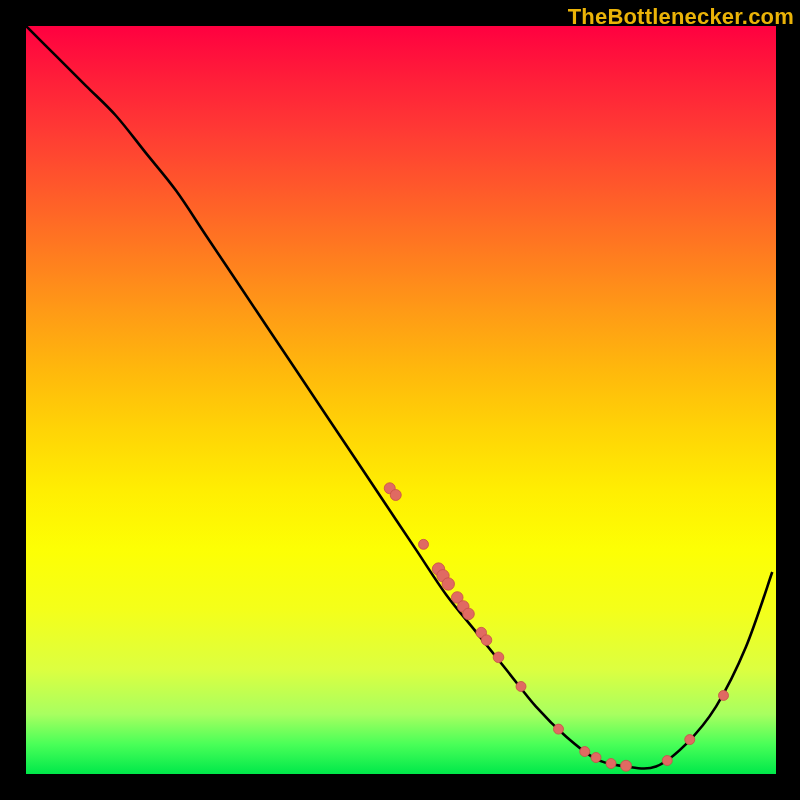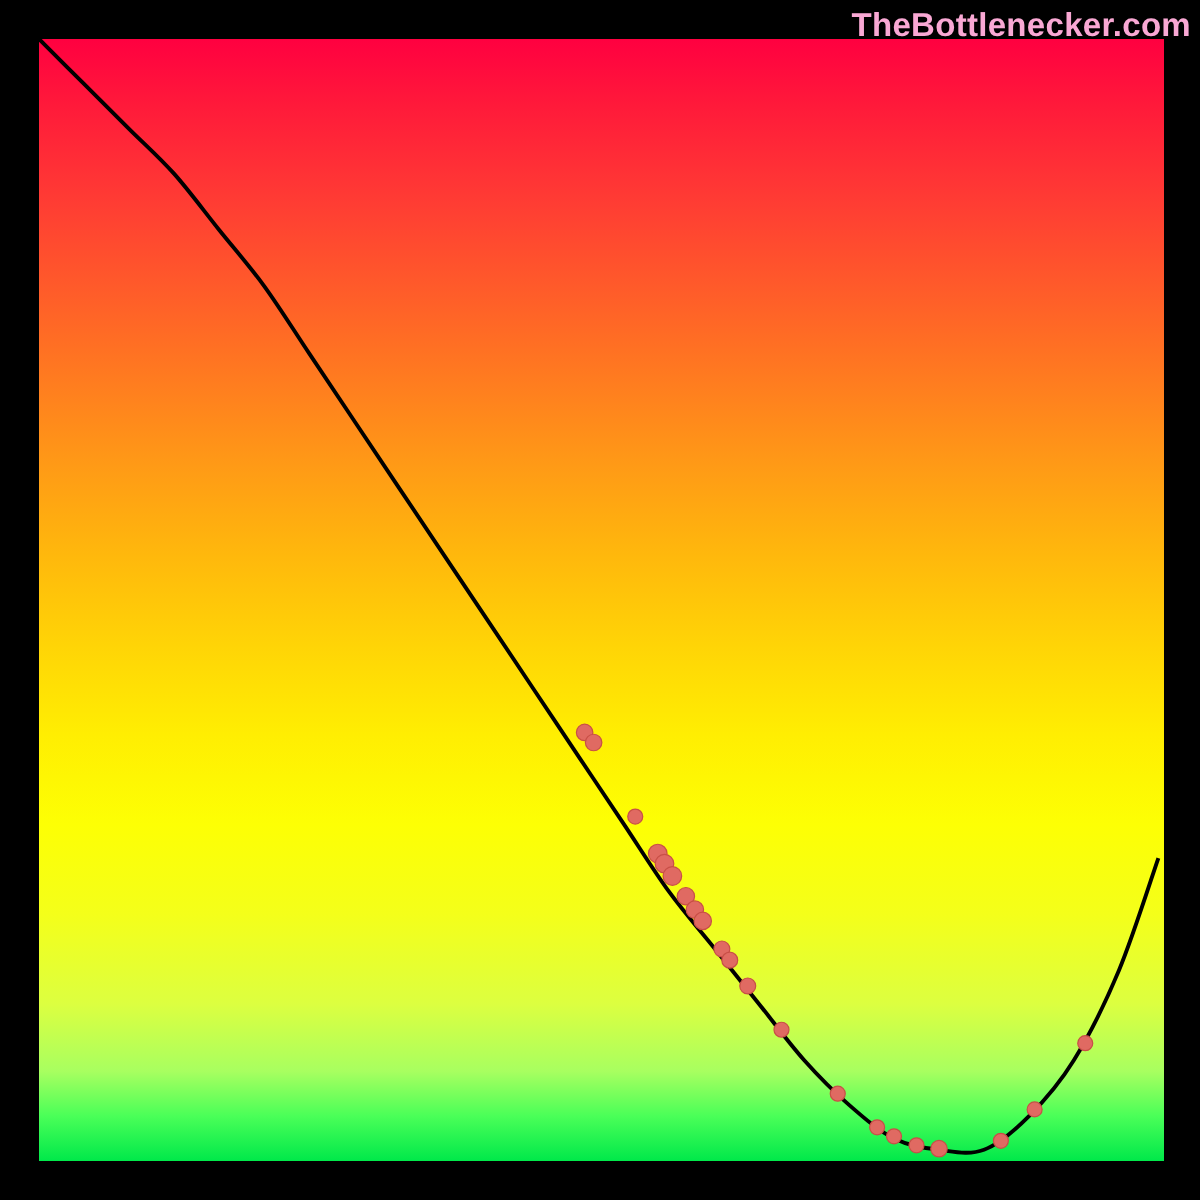--- a/index.html
+++ b/index.html
@@ -46,21 +46,21 @@
       #dcff40 86%,
       #a8ff60 92%,
       #4aff58 96%,
       #00e84a 100%
     );
   }
   .watermark {
     position: absolute;
     top: 4px;
     right: 6px;
-    color: #f9a8d4;
+    color: #eab308;
     font-size: 22px;
     font-weight: 600;
     letter-spacing: 0.2px;
     user-select: none;
   }
   svg.curve-layer {
     position: absolute;
     inset: 0;
   }
 </style>

